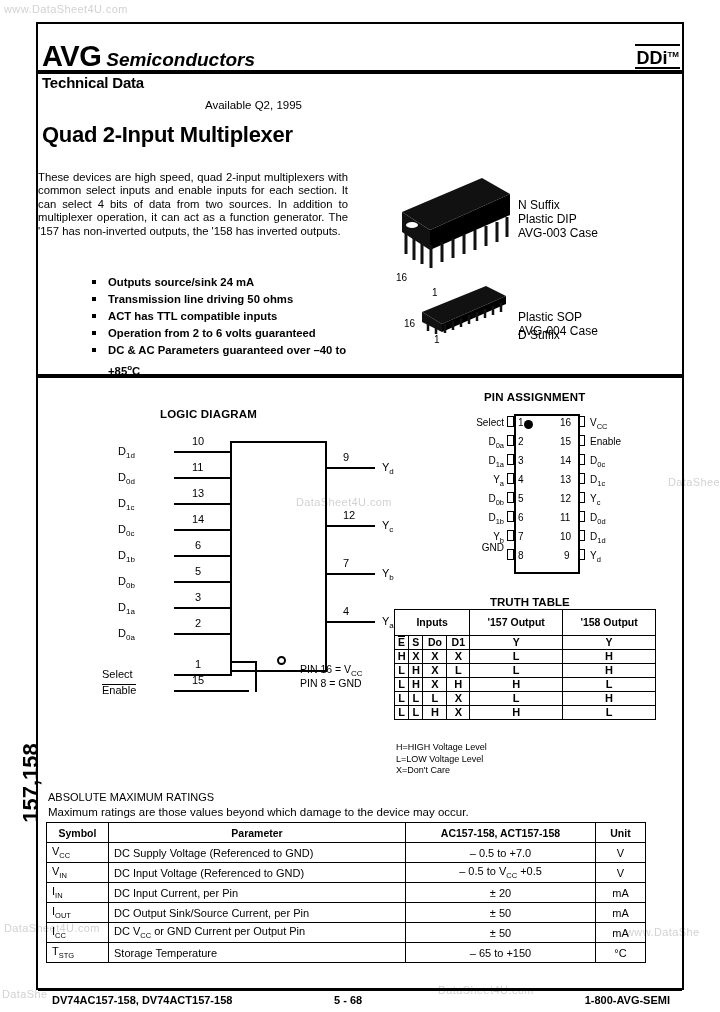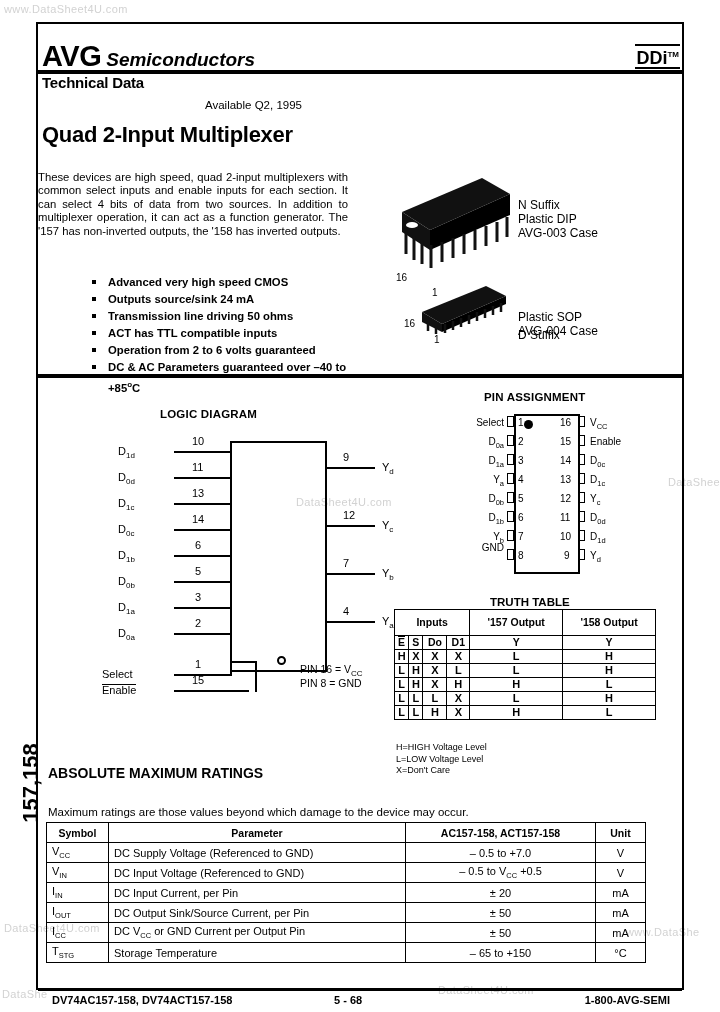--- a/index.html
+++ b/index.html
@@ -138,21 +138,21 @@
 
   
   .sidetab {
     position:absolute; left:-29px; top:770px;
     width:120px; text-align:center;
     transform:rotate(-90deg);
     font-weight:bold; font-size:22px; letter-spacing:0px;
   }
 
   
-  .amr-title { position:absolute; left:48px; top:765px; font-weight:bold; font-size:14px; }
+  .amr-title { position:absolute; left:48px; top:791px; font-weight:normal; font-size:11px; }
   .amr-sub   { position:absolute; left:48px; top:806px; font-size:11.5px; }
   table.amr {
     position:absolute; left:46px; top:822px; width:600px;
     border-collapse:collapse; font-size:10.5px;
   }
   table.amr td, table.amr th { border:1px solid #000; height:20px; padding:0 5px; }
   table.amr th { font-weight:bold; text-align:center; font-size:10.5px; }
   table.amr td.sym { width:62px; text-align:left; font-size:11px; }
   table.amr td.par { text-align:left; font-size:11px; }
   table.amr td.val { width:190px; text-align:center; font-size:11px; }
@@ -190,21 +190,20 @@
   <div class="tech-data">Technical Data</div>
   <div class="ddi"><span>DDi</span><sup>TM</sup></div>
 
   <div class="avail">Available Q2, 1995</div>
   <div class="title">Quad 2-Input Multiplexer</div>
 
 
   <div class="desc">These devices are high speed, quad 2-input multiplexers with common select inputs and enable inputs for each section. It can select 4 bits of data from two sources.  In addition to multiplexer operation, it can act as a function generator.  The '157 has non-inverted outputs, the '158 has inverted outputs.</div>
 
   <ul class="feat">
-    <li>Advanced very high speed CMOS</li>
     <li>Outputs source/sink 24 mA</li>
     <li>Transmission line driving 50 ohms</li>
     <li>ACT has TTL compatible inputs</li>
     <li>Operation from 2 to 6 volts guaranteed</li>
     <li><span>DC &amp; AC Parameters guaranteed over –40 to +85</span><sup>o</sup><span>C</span></li>
   </ul>
 
   <div class="pkg-area">
     <svg width="285" height="190" viewBox="0 0 285 190">
 

